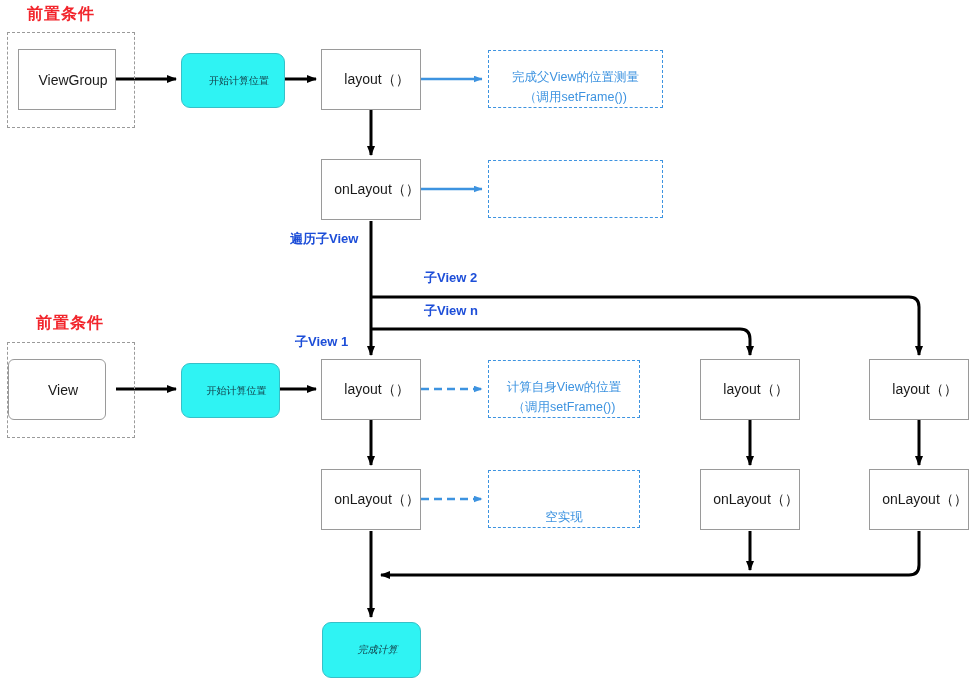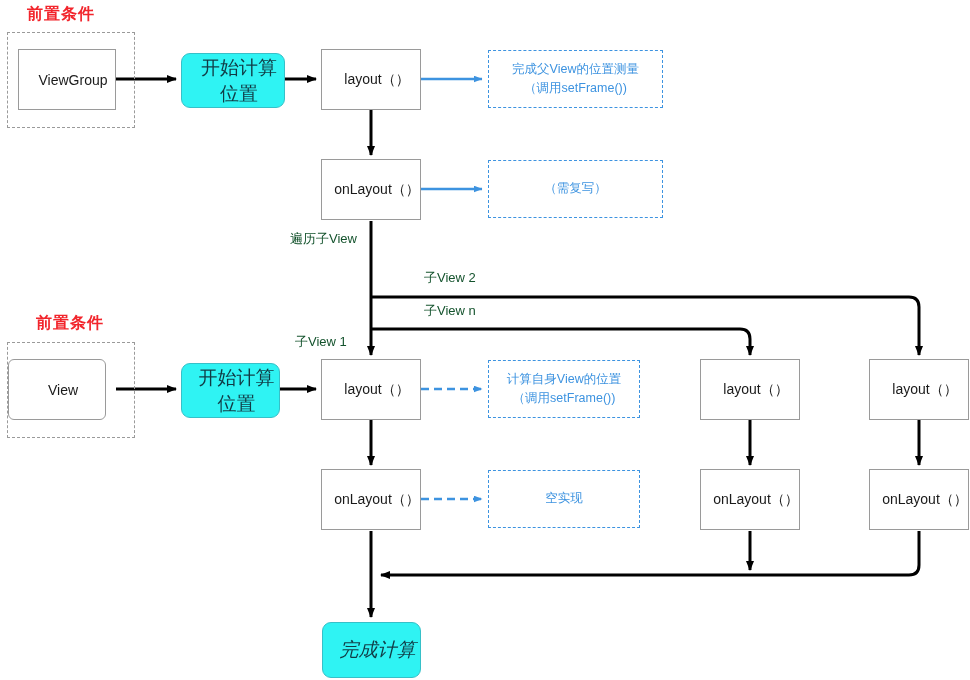--- a/index.html
+++ b/index.html
@@ -43,21 +43,21 @@
     color: #1a1a1a;
     font-size: 14px;
   }
 
   
   .cyan {
     background: #2ff3f3;
     border: 1px solid #36c0c8;
     border-radius: 9px;
     color: #113a44;
-    font-size: 19px;
+    font-size: 10px;
   }
 
   
   .group-box {
     position: absolute;
     box-sizing: border-box;
     border: 1px dashed #9a9a9a;
     background: transparent;
     z-index: 1;
   }
@@ -77,36 +77,37 @@
   
   .note {
     position: absolute;
     box-sizing: border-box;
     border: 1px dashed #3d93e0;
     color: #3d93e0;
     background: #ffffff;
     font-size: 12.5px;
     line-height: 1.55;
     display: flex;
-    align-items: center;
+    align-items: flex-end;
     justify-content: center;
     text-align: center;
     z-index: 3;
   }
   .note span { display: block; }
 
   
   .edge-label {
     position: absolute;
     font-size: 13px;
-    color: #14532d;
+    color: #1d4ed8;
     background: #ffffff;
     padding: 0 3px;
     white-space: nowrap;
     z-index: 4;
+    font-weight: bold;
   }
 </style>
 </head>
 <body>
 
 <div id="canvas">
 
   <svg id="edges" viewBox="0 0 970 680" xmlns="http://www.w3.org/2000/svg">
     <defs>
       <marker id="arrowBlack" markerWidth="10" markerHeight="8" refX="9" refY="4" orient="auto" markerUnits="userSpaceOnUse">
@@ -173,21 +174,20 @@
     <div>
       <span>完成父View的位置测量</span>
       <span>（调用setFrame())</span>
     </div>
   </div>
 
   <div class="node plain" style="left:321px; top:159px; width:100px; height:61px;">onLayout（）</div>
 
   <div class="note" style="left:488px; top:160px; width:175px; height:58px;">
     <div>
-      <span>（需复写）</span>
     </div>
   </div>
 
   <div class="edge-label" style="left:287px; top:230px;">遍历子View</div>
   <div class="edge-label" style="left:421px; top:269px;">子View 2</div>
   <div class="edge-label" style="left:421px; top:302px;">子View n</div>
   <div class="edge-label" style="left:292px; top:333px;">子View 1</div>
 
   <div class="caption" style="left:36px; top:313px;">前置条件</div>
 

